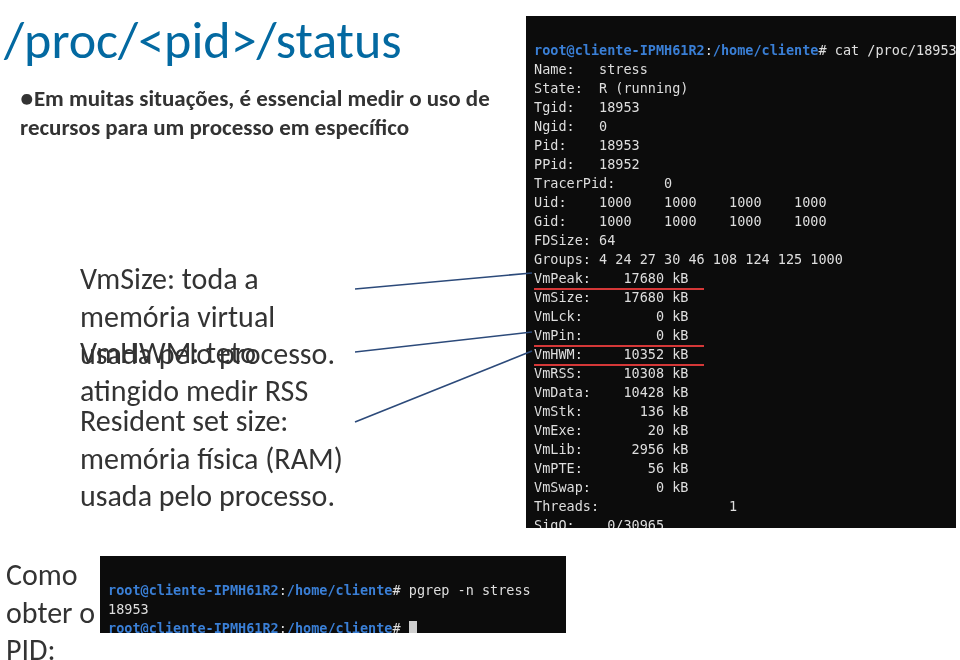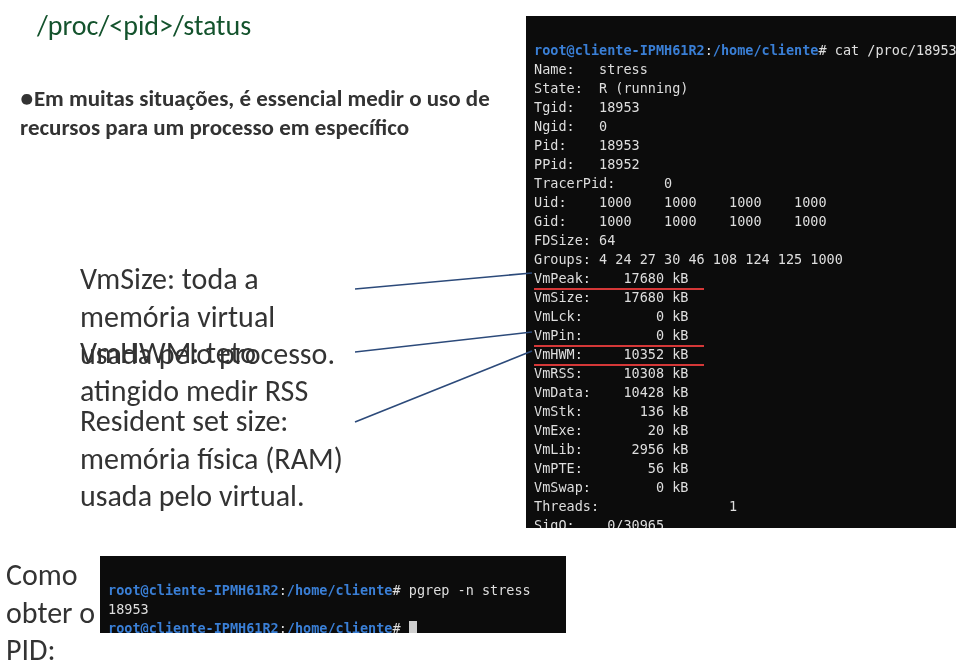--- a/index.html
+++ b/index.html
@@ -7,23 +7,23 @@
     width: 960px;
     height: 660px;
     background: #fff;
     font-family: "Calibri", "Segoe UI", Arial, sans-serif;
     position: relative;
     overflow: hidden;
   }
   .title {
     position: absolute;
     top: 8px;
-    left: 37px;
-    font-size: 28px;
-    color: #14532d;
+    left: 4px;
+    font-size: 52px;
+    color: #0369a1;
   }
   .body-text {
     position: absolute;
     left: 20px;
     font-size: 23px;
     color: #333;
     line-height: 1.25;
   }
   .sub-text {
     position: absolute;
@@ -86,21 +86,21 @@
 <body>
 
 <div class="title">/proc/&lt;pid&gt;/status</div>
 
 <div class="body-text" style="top:84px; width:480px;font-weight:bold;">●Em muitas situações, é essencial medir o uso de recursos para um processo em específico</div>
 
 <div class="sub-text" style="top:260px; left:80px; width:260px;">VmSize: toda a memória virtual usada pelo processo.</div>
 
 <div class="sub-text" style="top:334px; left:80px; width:280px;">VmHWM: teto atingido medir RSS</div>
 
-<div class="sub-text" style="top:402px; left:80px; width:280px;">Resident set size: memória física (RAM) usada pelo virtual.</div>
+<div class="sub-text" style="top:402px; left:80px; width:280px;">Resident set size: memória física (RAM) usada pelo processo.</div>
 
 <div class="sub-text" style="top:556px; left:6px; width:90px;">Como obter o PID:</div>
 
 <div class="term1">
 <span><span class="blue">root@cliente-IPMH61R2</span>:<span class="blue">/home/cliente</span># <span class="white">cat /proc/18953/stat</span></span>
 <div id="term1-lines"><div>Name:	stress</div><div>State:	R (running)</div><div>Tgid:	18953</div><div>Ngid:	0</div><div>Pid:	18953</div><div>PPid:	18952</div><div>TracerPid:	0</div><div>Uid:	1000	1000	1000	1000</div><div>Gid:	1000	1000	1000	1000</div><div>FDSize:	64</div><div>Groups:	4 24 27 30 46 108 124 125 1000</div><div>VmPeak:	   17680 kB</div><div>VmSize:	   17680 kB</div><div>VmLck:	       0 kB</div><div>VmPin:	       0 kB</div><div>VmHWM:	   10352 kB</div><div>VmRSS:	   10308 kB</div><div>VmData:	   10428 kB</div><div>VmStk:	     136 kB</div><div>VmExe:	      20 kB</div><div>VmLib:	    2956 kB</div><div>VmPTE:	      56 kB</div><div>VmSwap:	       0 kB</div><div>Threads:	        1</div><div>SigQ:	 0/30965</div></div>
 </div>
 
 <div class="redline" style="top:288px; left:534px; width:170px;"></div>
 <div class="redline" style="top:345px; left:534px; width:170px;"></div>

